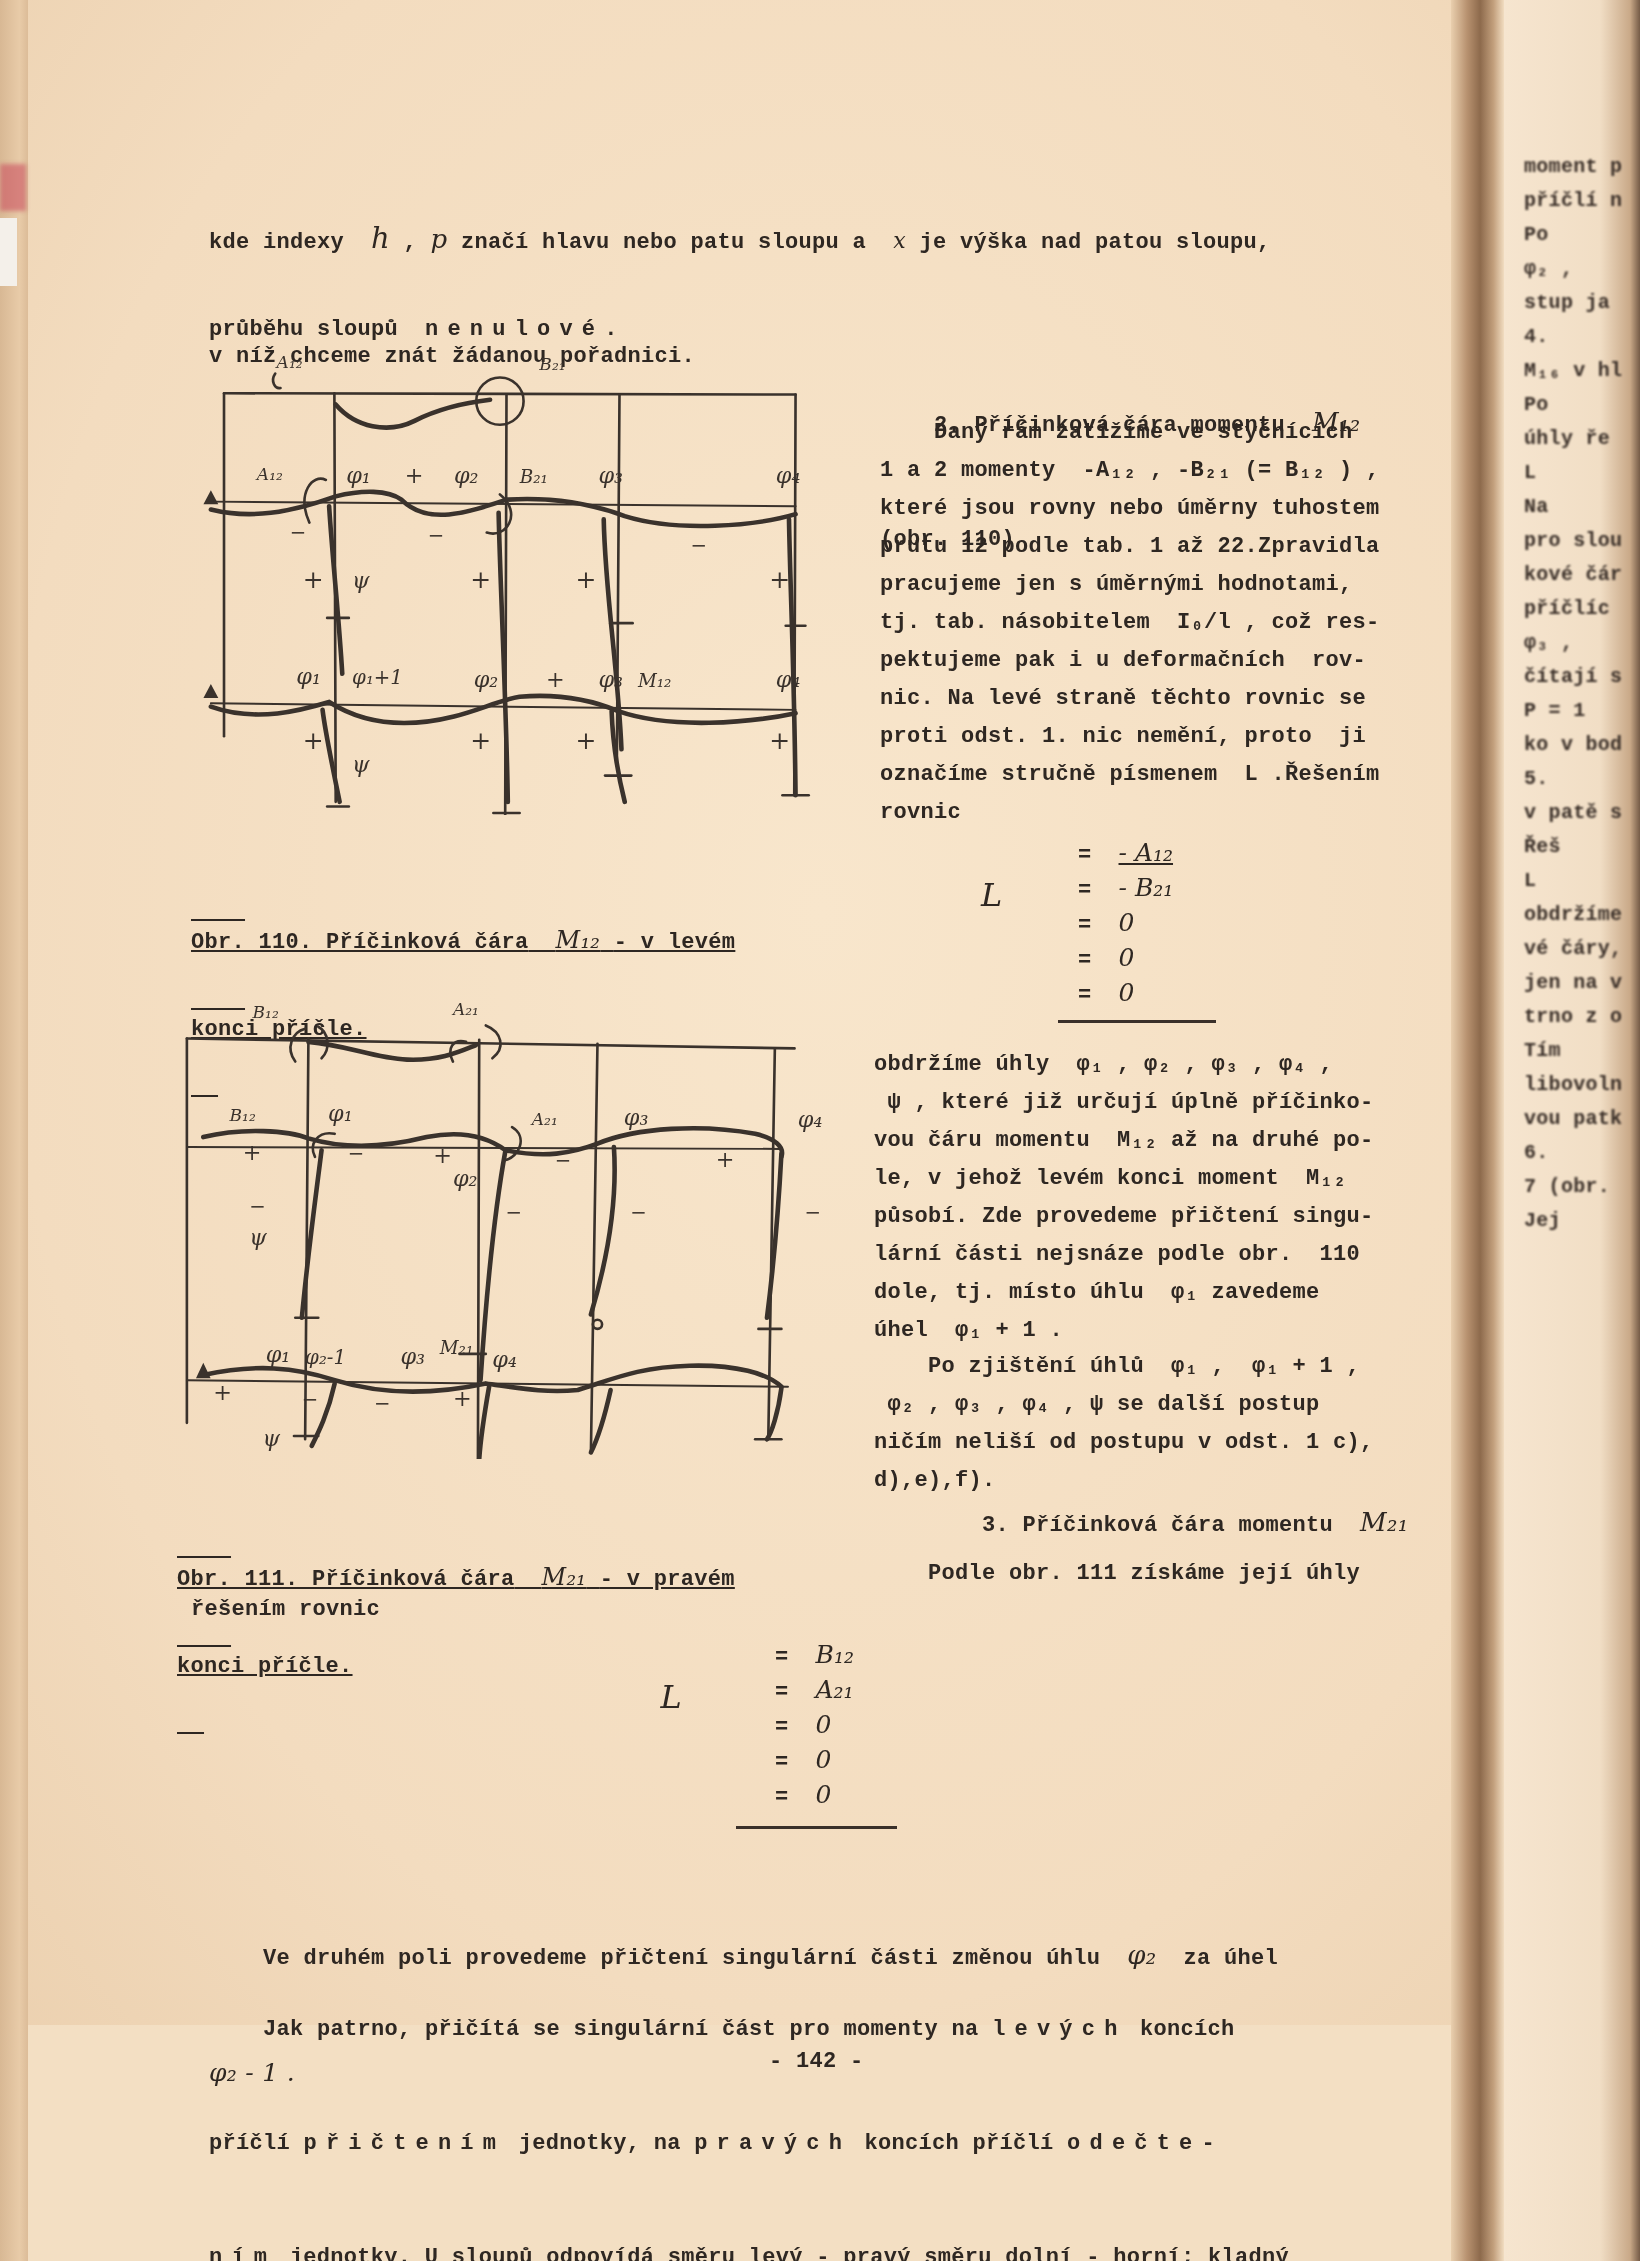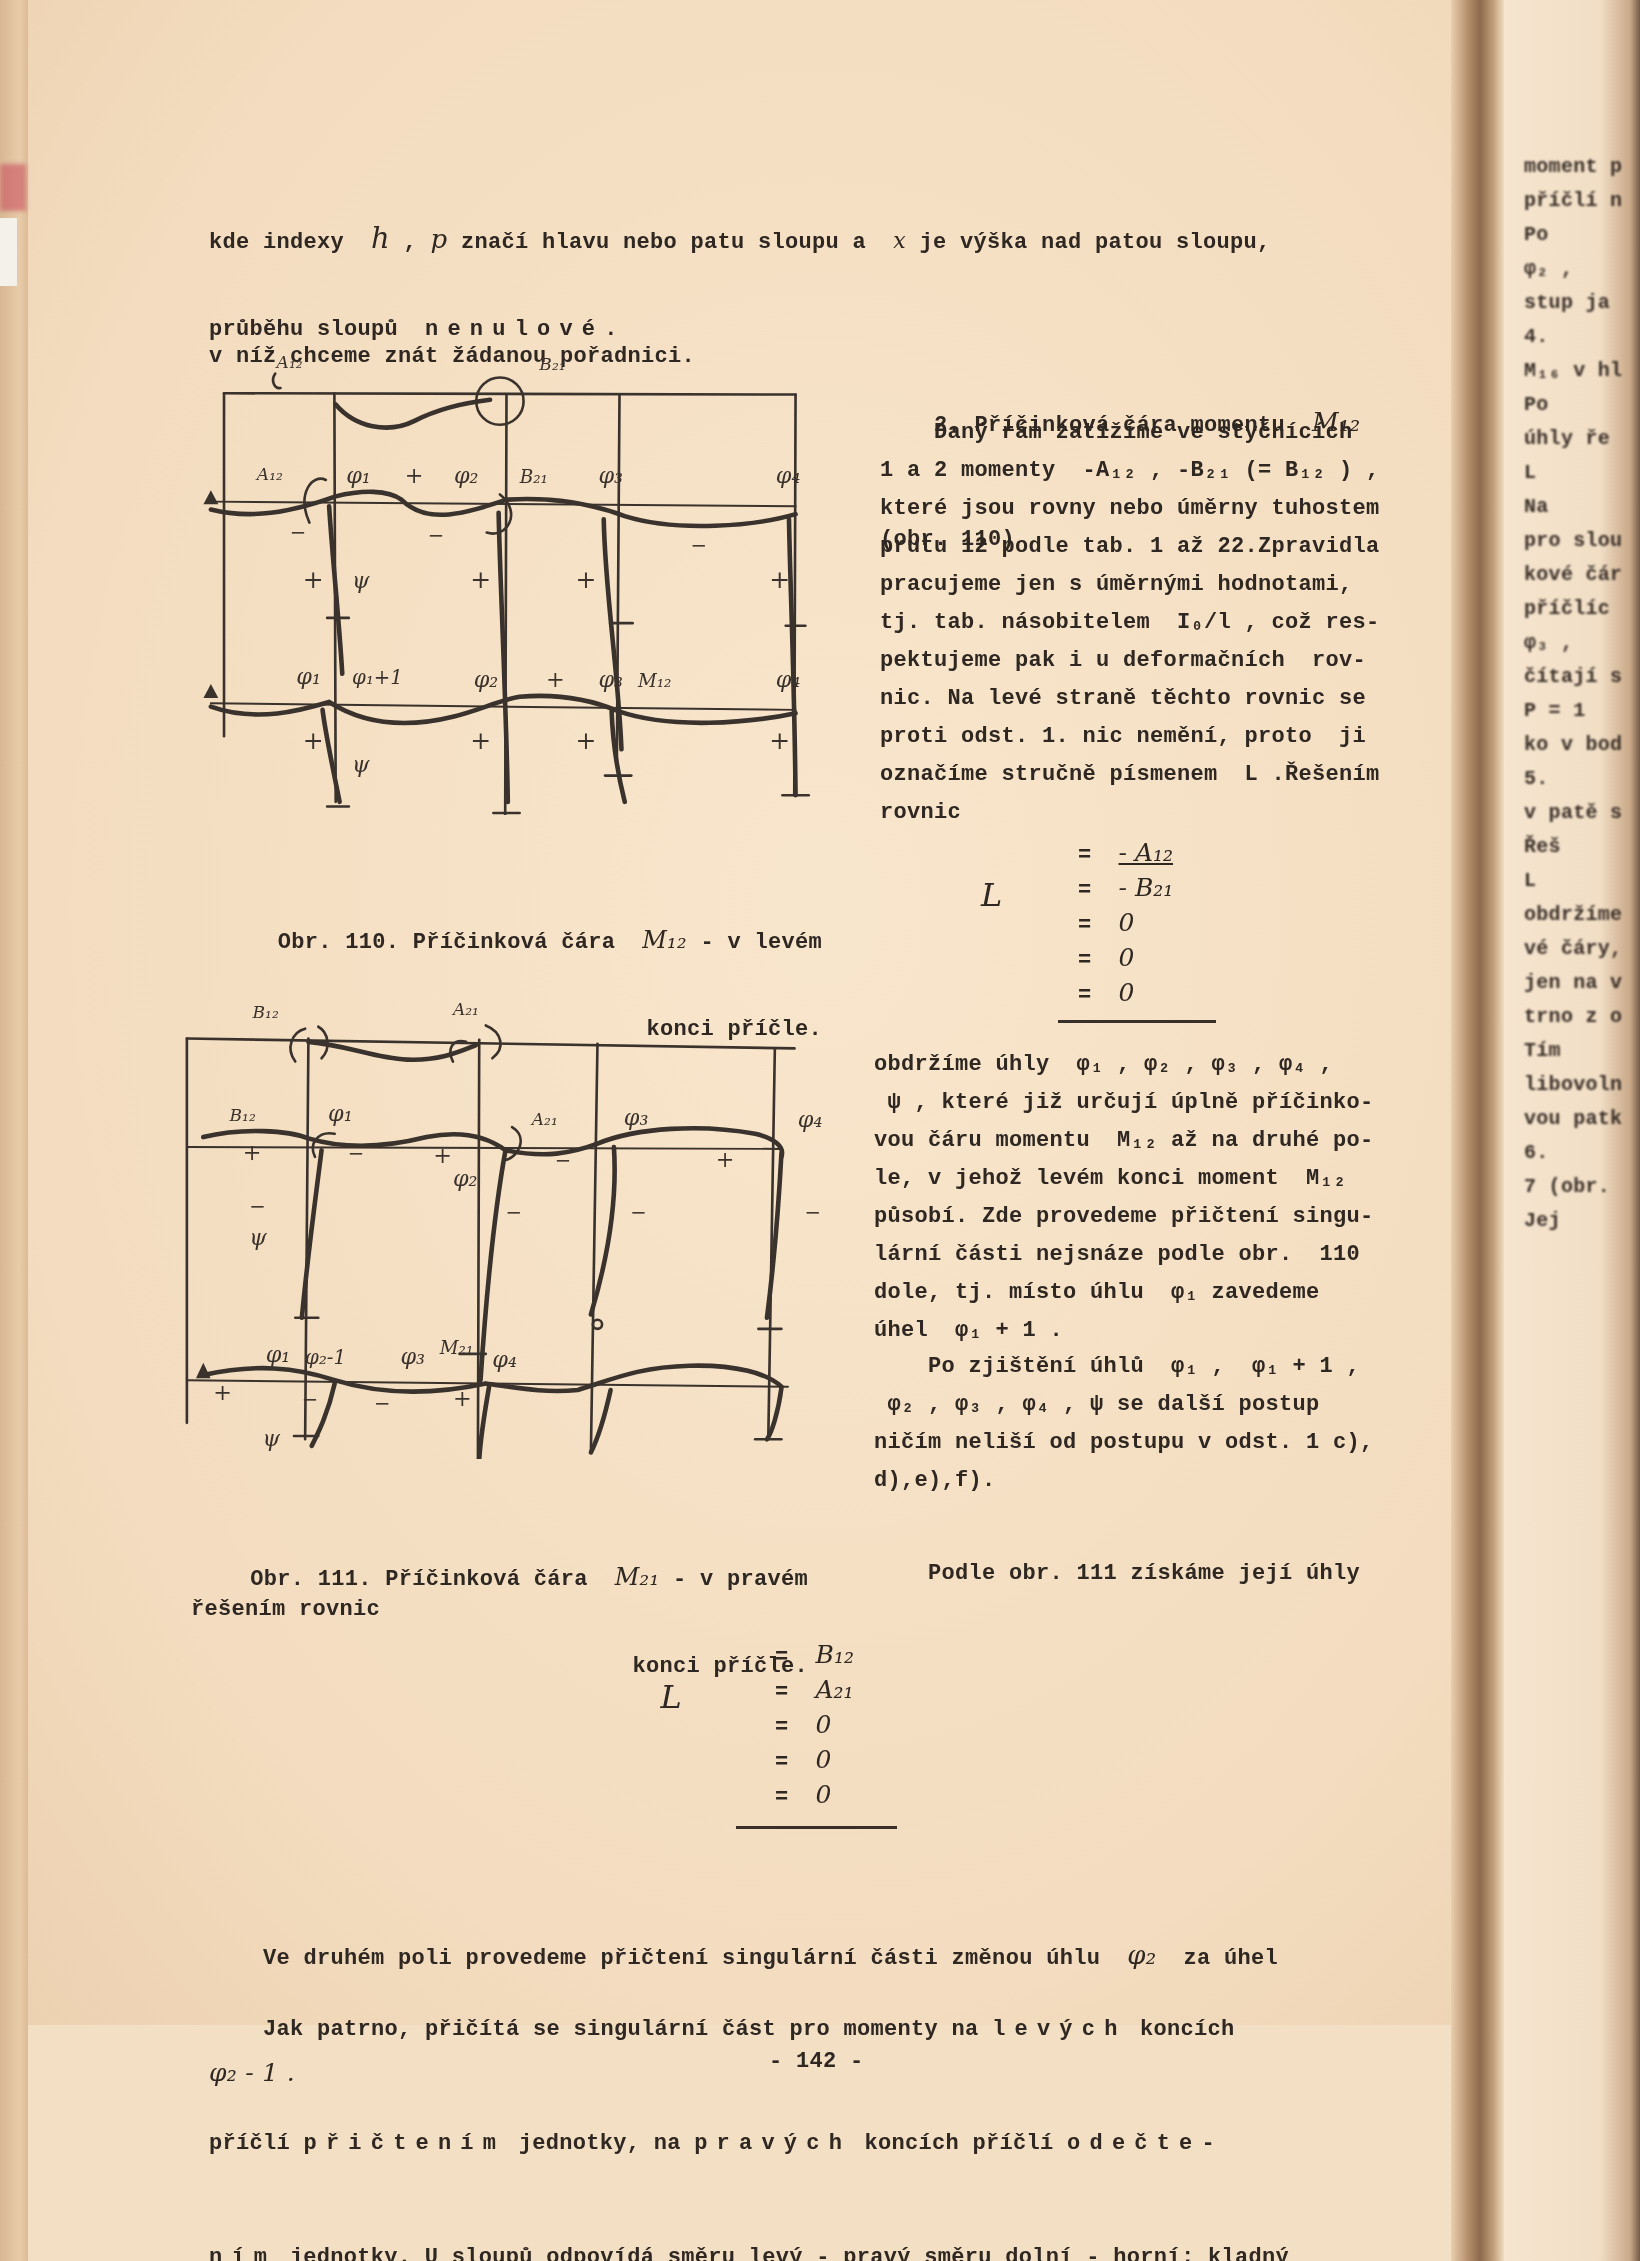--- a/index.html
+++ b/index.html
@@ -31,21 +31,21 @@
   }
   .next-page {
     position:absolute; left:1504px; top:0; width:137px; height:2261px;
     background:linear-gradient(90deg,#f6e5cf 0%,#f1dec5 70%,#c9a988 92%,#6c5340 100%);
     overflow:hidden;
   }
   .tw { font-family:"Liberation Mono", "DejaVu Sans Mono", monospace; font-weight:bold; font-size:22px; line-height:38px; letter-spacing:0.3px; white-space:pre; }
   .math { font-family:"DejaVu Serif", "Liberation Serif", serif; font-style:italic; font-weight:normal; }
   .block { position:absolute; }
   .spaced { letter-spacing:9.2px; }
-  .caption { text-align:right; line-height:29px; }
+  .caption { text-align:left; line-height:29px;text-decoration:underline; }
   .eq-bar { position:absolute; height:2.6px; background:#3a302a; }
   svg .ink { stroke:#3a322c; fill:none; stroke-linecap:round; }
   svg text { font-family:"DejaVu Serif", serif; font-style:italic; fill:#3a322c; }
   .blur { filter:blur(1.1px); color:#3a2f28; }
 </style>
 </head>
 <body>
 
 <div class="page">
 
@@ -235,20 +235,21 @@
         <div style="height: 35px; line-height: 35px; white-space: pre;"><span class="tw">=  </span><span class="math" style="font-size: 25px;">0</span></div>
         <div style="height: 35px; line-height: 35px; white-space: pre;"><span class="tw">=  </span><span class="math" style="font-size: 25px;">0</span></div>
         <div style="height: 35px; line-height: 35px; white-space: pre;"><span class="tw">=  </span><span class="math" style="font-size: 25px;">0</span></div>
       </div>
     <div class="eq-bar" style="left:85px; top:185px; width:158px;"></div>
   </div>
 
   <div class="block tw" id="s2p2" style="left:874px; top:1046px;"><div>obdržíme úhly  φ₁ , φ₂ , φ₃ , φ₄ ,</div><div> ψ , které již určují úplně příčinko-</div><div>vou čáru momentu  M₁₂ až na druhé po-</div><div>le, v jehož levém konci moment  M₁₂</div><div>působí. Zde provedeme přičtení singu-</div><div>lární části nejsnáze podle obr.  110</div><div>dole, tj. místo úhlu  φ₁ zavedeme</div><div>úhel  φ₁ + 1 .</div></div>
   <div class="block tw" id="s2p3" style="left:874px; top:1348px;"><div>    Po zjištění úhlů  φ₁ ,  φ₁ + 1 ,</div><div> φ₂ , φ₃ , φ₄ , ψ se další postup</div><div>ničím neliší od postupu v odst. 1 c),</div><div>d),e),f).</div></div>
 
+  <div class="block tw" style="left:874px; top:1503px;">        <span>3. Příčinková čára momentu</span>  <span class="math" style="font-size:26px">M₂₁</span></div>
   <div class="block tw" style="left:874px; top:1555px;">    Podle obr. 111 získáme její úhly</div>
   <div class="block tw" style="left:191px; top:1591px;">řešením rovnic</div>
 
   <div class="block" style="left:644px; top:1637px; width:263px; height:197px;">
     <div class="math" style="position:absolute; left:16.4px; top:41px; font-size:32px;">L</div>
     <div id="eq2rows" style="position:absolute; left:131px; top:0;">
         <div style="height: 35px; line-height: 35px; white-space: pre;"><span class="tw">=  </span><span class="math" style="font-size: 25px;">B₁₂</span></div>
         <div style="height: 35px; line-height: 35px; white-space: pre;"><span class="tw">=  </span><span class="math" style="font-size: 25px;">A₂₁</span></div>
         <div style="height: 35px; line-height: 35px; white-space: pre;"><span class="tw">=  </span><span class="math" style="font-size: 25px;">0</span></div>
         <div style="height: 35px; line-height: 35px; white-space: pre;"><span class="tw">=  </span><span class="math" style="font-size: 25px;">0</span></div>

